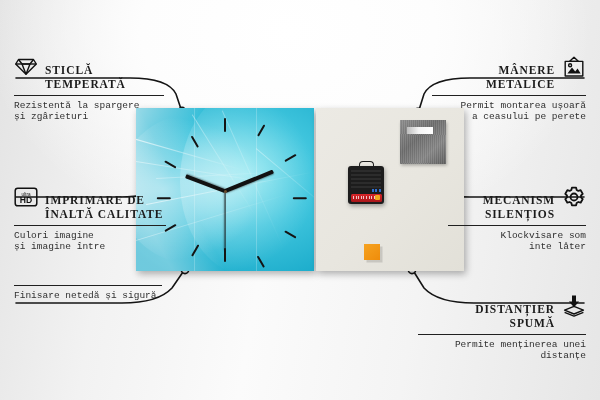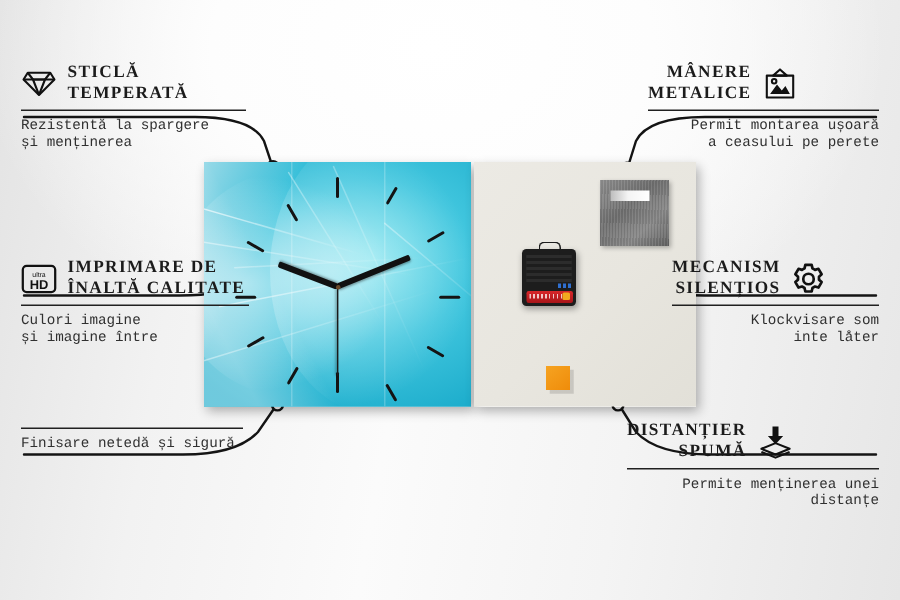--- a/index.html
+++ b/index.html
@@ -10,25 +10,25 @@
       radial-gradient(ellipse 420px 300px at 48% 8%, #ffffff 0%, #fdfdfd 35%, rgba(253,253,253,0) 72%),
       linear-gradient(100deg, #e3e3e3 0%, #f2f2f2 22%, #fbfbfb 46%, #f4f4f4 70%, #e6e6e6 100%);
     position:relative;
   }
   .stage{position:absolute;inset:0;}
   svg.lines{position:absolute;left:0;top:0;width:600px;height:400px;pointer-events:none;}
 
   
   .feat{position:absolute;}
   .feat .head{display:flex;align-items:center;gap:7px;}
-  .feat.right .head{}
+  .feat.right .head{justify-content:flex-end;}
   .feat .titles{
     font-family:"Liberation Serif", serif;
     font-weight:bold;font-size:11.5px;letter-spacing:.9px;
-    color:#1b1b1b;line-height:13.5px;text-transform:uppercase;
+    color:#1b1b1b;line-height:13.5px;text-transform:uppercase;margin-top:22px;
   }
   .feat.right .titles{text-align:right;}
   .feat .rule{height:0;border-top:1.15px solid #202020;margin:4px 0 3.5px 0;}
   .feat .desc{
     font-family:Liberation Mono, monospace;
     font-size:9.5px;line-height:11.2px;color:#303030;
   }
   .feat.right .desc{text-align:right;}
   .ico{width:24px;height:22px;flex:0 0 24px;display:flex;align-items:center;justify-content:center;}
   .ico svg{display:block;}
@@ -185,21 +185,21 @@
         </svg>
       </span>
       <span class="titles">
         <span>STICLĂ</span><br>
         <span>TEMPERATĂ</span>
       </span>
     </div>
     <div class="rule"></div>
     <div class="desc">
       <span>Rezistentă la spargere</span><br>
-      <span>și menținerea</span>
+      <span>și zgârieturi</span>
     </div>
   </div>
 
   <div class="feat left" id="f-print">
     <div class="head">
       <span class="ico">
         <svg width="24" height="22" viewBox="0 0 24 22">
           <rect x="1.2" y="2.2" width="21.6" height="17.6" rx="2.6" fill="none" stroke="#111" stroke-width="1.5"></rect>
           <text x="12" y="9.6" font-family="Liberation Sans, sans-serif" font-size="4.6" text-anchor="middle" fill="#111">ultra</text>
           <text x="12" y="17.4" font-family="Liberation Sans, sans-serif" font-size="8.6" font-weight="bold" text-anchor="middle" fill="#111">HD</text>

